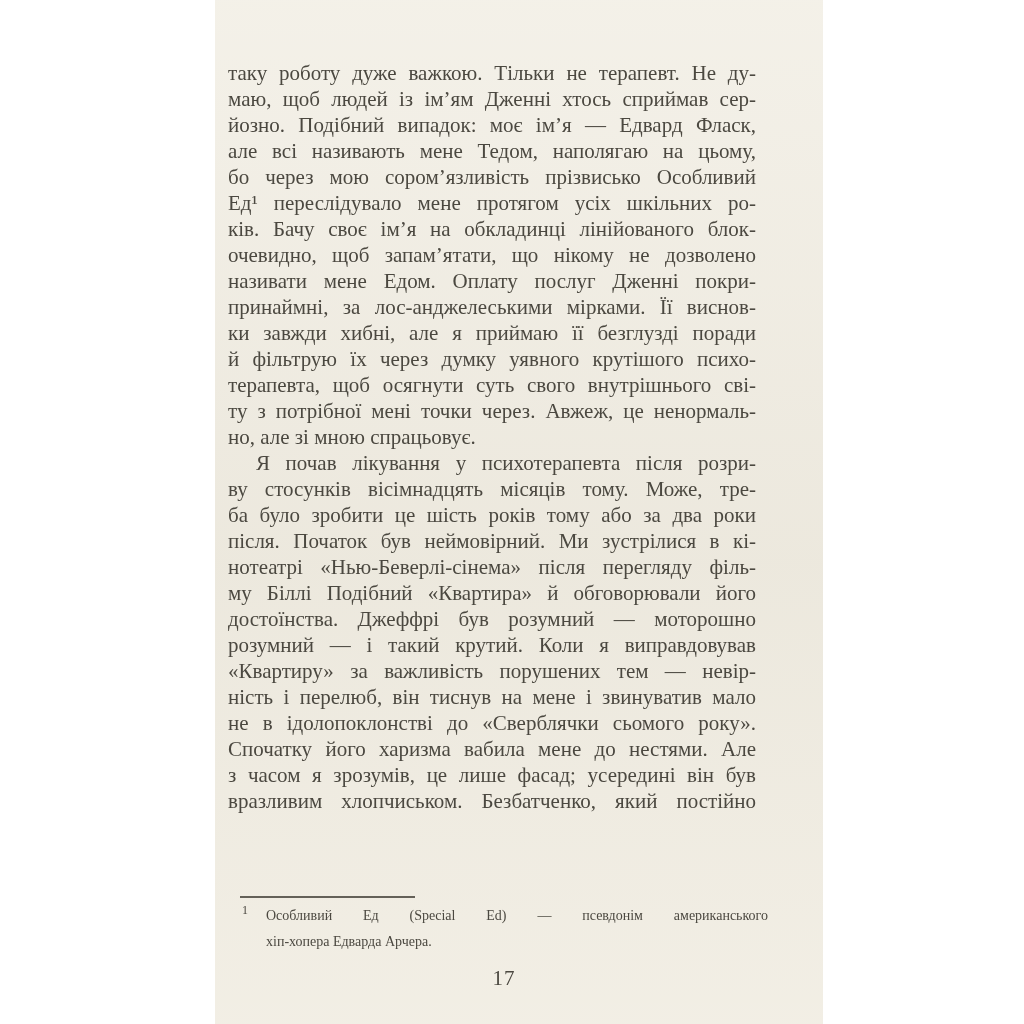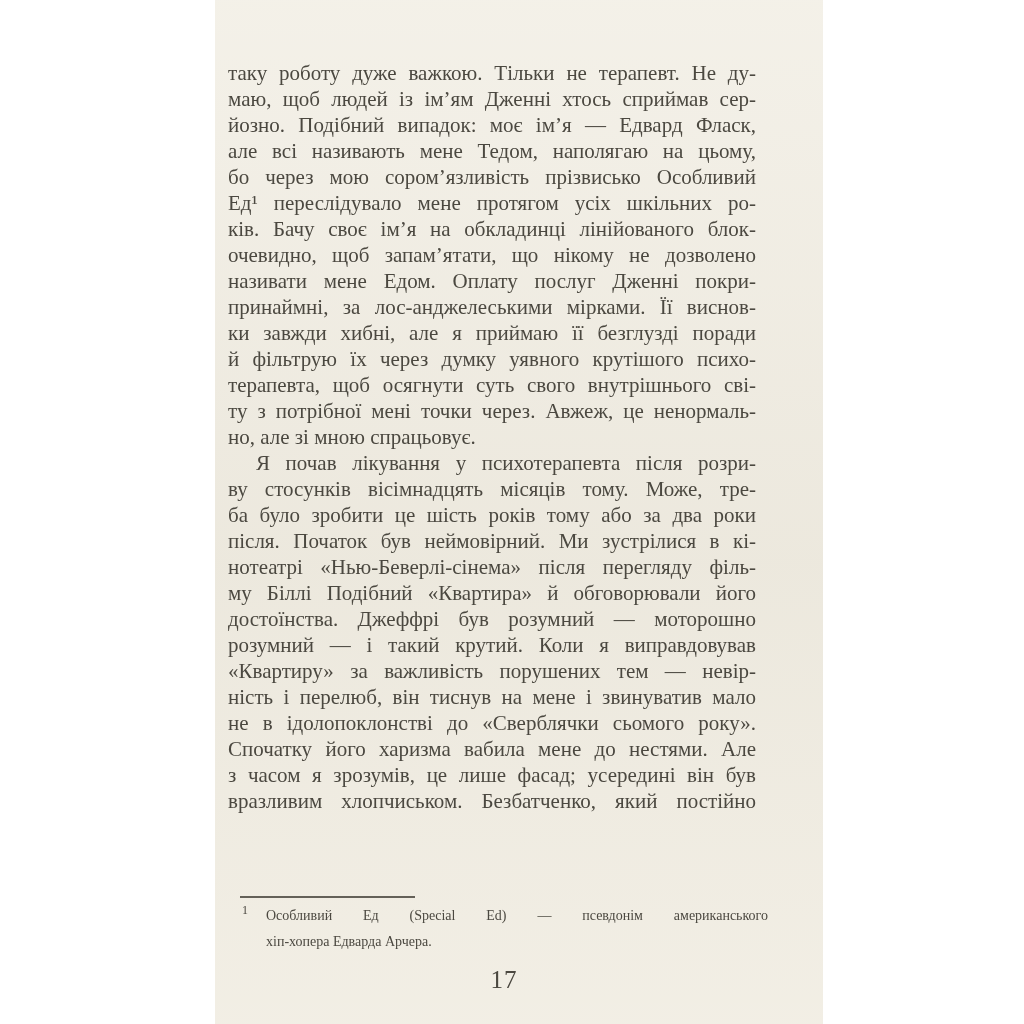--- a/index.html
+++ b/index.html
@@ -70,21 +70,21 @@
     text-align: justify;
     text-align-last: justify;
     color: var(--ink);
   }
   .fn-line.para-end { text-align-last: left; }
   .page-number {
     position: absolute;
     left: 25px; top: 966px;
     width: 528px;
     text-align: center;
-    font-size: 25px;
+    font-size: 21px;
     letter-spacing: 1px;
     color: var(--ink);
   }
 </style>
 </head>
 <body>
 
 <div class="canvas">
   <div class="paper">
 

